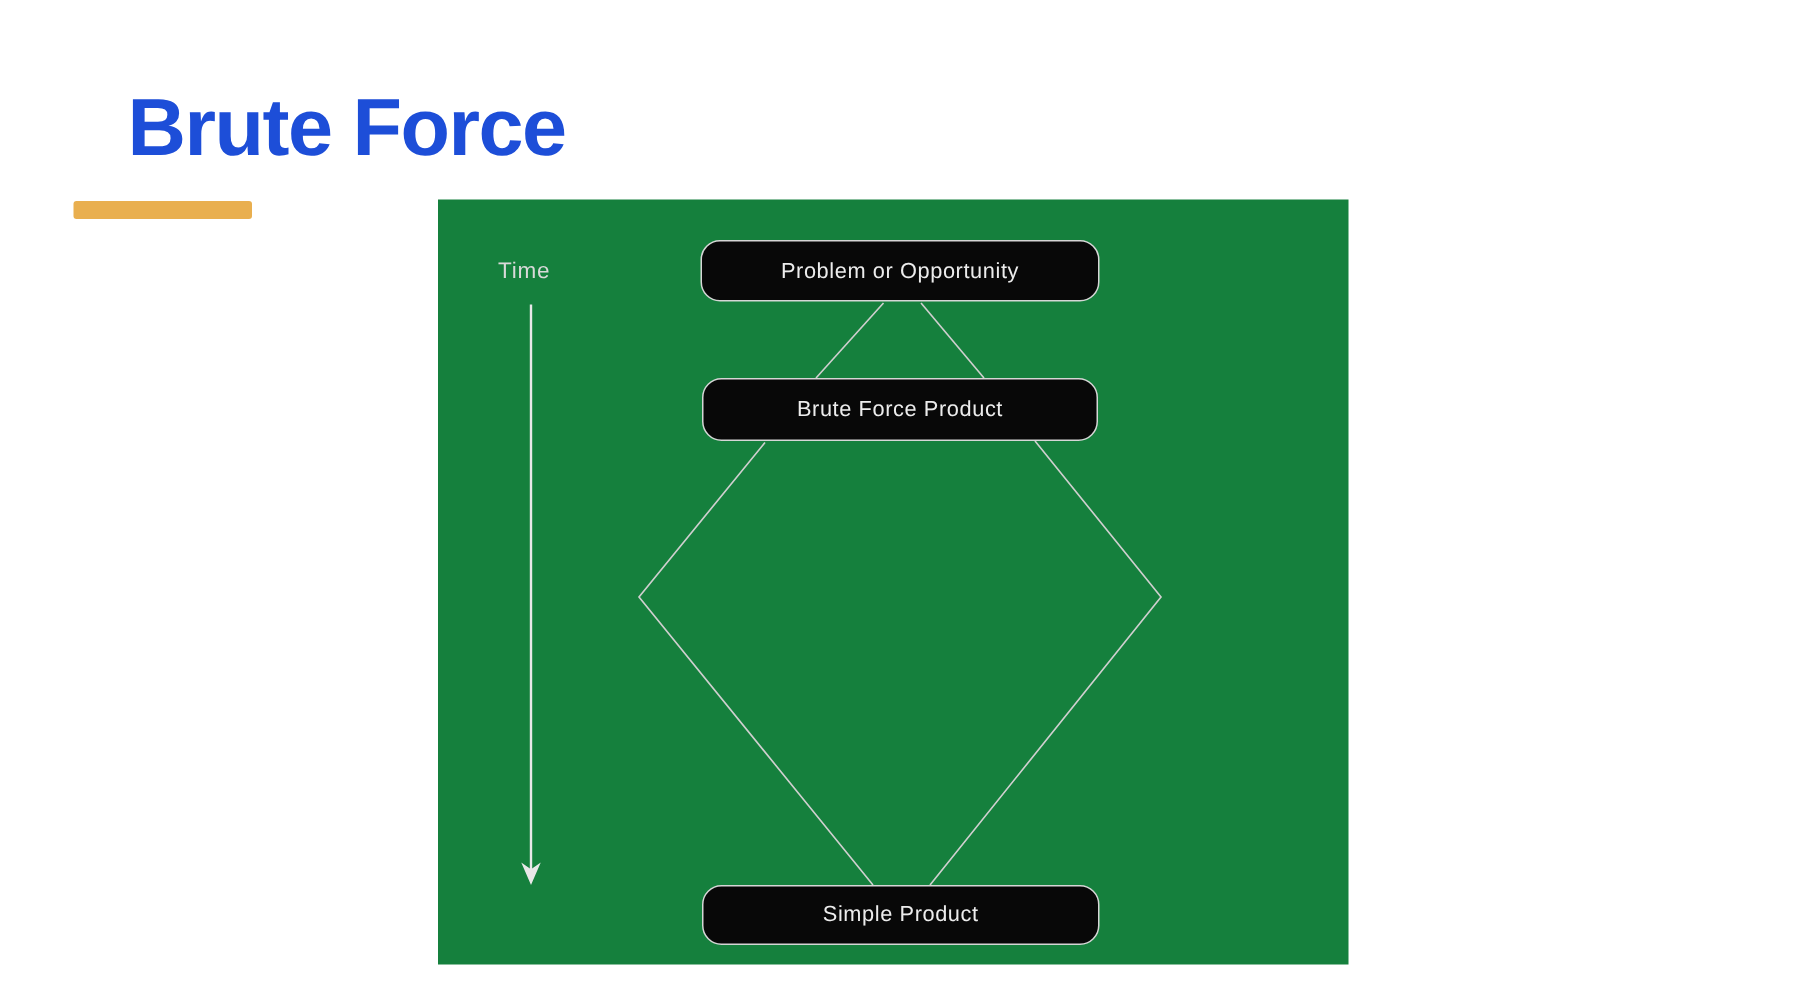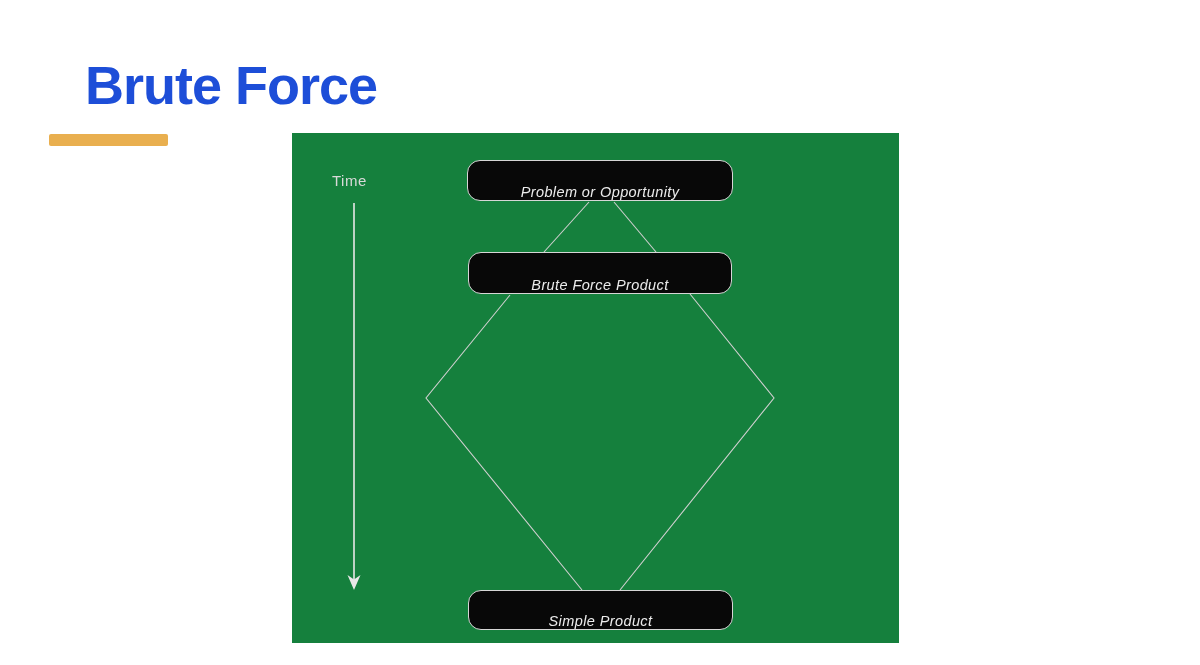--- a/index.html
+++ b/index.html
@@ -53,24 +53,23 @@
   }
   .node {
     position: absolute;
     border: 1.4px solid #d6d6d6;
     border-radius: 13px;
     background: #080808;
     color: #ececec;
     font-size: 14.5px;
     letter-spacing: 0.4px;
     display: flex;
-    align-items: flex-end;
+    align-items: center;
     justify-content: center;
     white-space: nowrap;
-    font-style: italic;
   }
   .node-top    { left: 175px; top: 27px;  width: 266px; height: 41px; }
   .node-middle { left: 176px; top: 119px; width: 264px; height: 42px; }
   .node-bottom { left: 176px; top: 457px; width: 265px; height: 40px; }
 </style>
 </head>
 <body>
 
 <h1 class="slide-title">Brute Force</h1>
 

